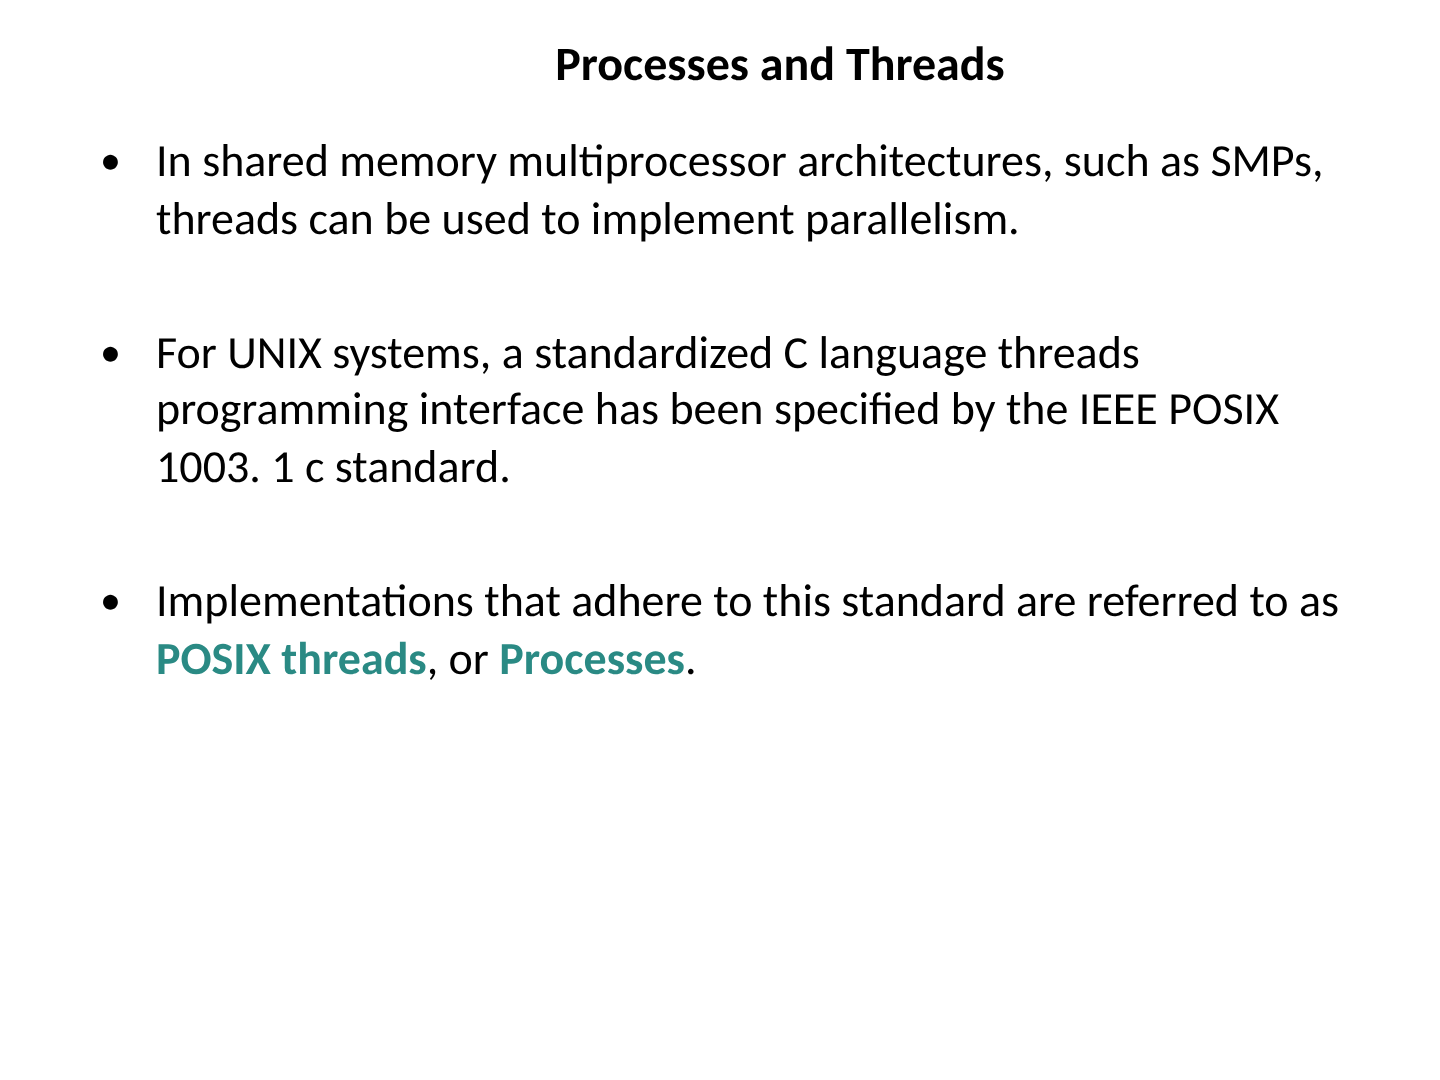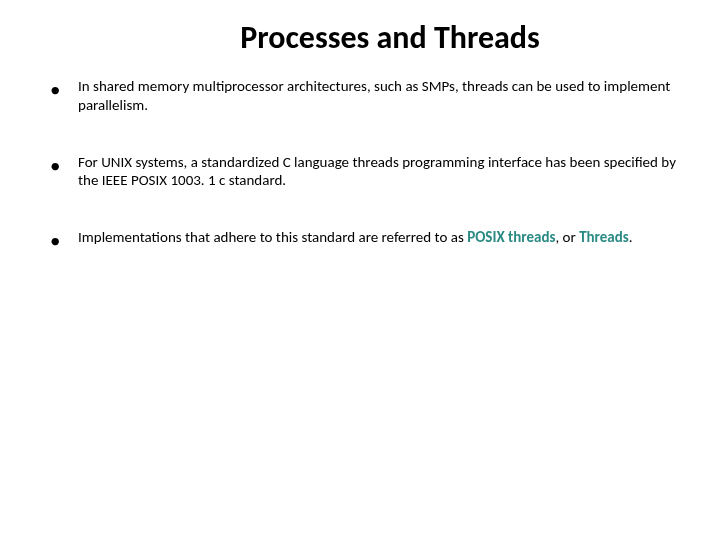--- a/index.html
+++ b/index.html
@@ -4,35 +4,35 @@
   <style>
     * { margin: 0; padding: 0; box-sizing: border-box; }
     html, body { width: 720px; height: 540px; }
     body {
       font-family: Calibri, "Segoe UI", Arial, sans-serif;
       background: #ffffff;
       color: #000000;
       padding: 18px 28px 18px 28px;
     }
     .title {
-      font-size: 32px;
+      font-size: 24px;
       font-weight: 700;
       text-align: center;
       margin-bottom: 20px;
       margin-left: 110px;
       margin-right: 50px;
     }
     ul.bullets {
       list-style: none;
       padding-left: 22px;
     }
     ul.bullets > li {
       position: relative;
       padding-left: 28px;
-      font-size: 15px;
+      font-size: 23px;
       line-height: 1.25;
       margin-bottom: 38px;
       color: #000;
     }
     ul.bullets > li::before {
       content: "•";
       position: absolute;
       left: 0;
       top: 0;
       font-size: 21px;
@@ -47,15 +47,15 @@
 <h1 class="title">Processes and Threads</h1>
 
 <ul class="bullets">
   <li>
     <span>In shared memory multiprocessor architectures, such as SMPs, threads can be used to implement parallelism.</span>
   </li>
   <li>
     <span>For UNIX systems, a standardized C language threads programming interface has been specified by the IEEE POSIX 1003. 1 c standard.</span>
   </li>
   <li>
-    <span> Implementations that adhere to this standard are referred to as </span><span class="bold teal">POSIX threads</span><span>, or </span><span class="bold teal">Threads</span><span>.</span>
+    <span> Implementations that adhere to this standard are referred to as </span><span class="bold teal">POSIX threads</span><span>, or </span><span class="bold teal">Processes</span><span>.</span>
   </li>
 </ul>
 
 </body></html>

